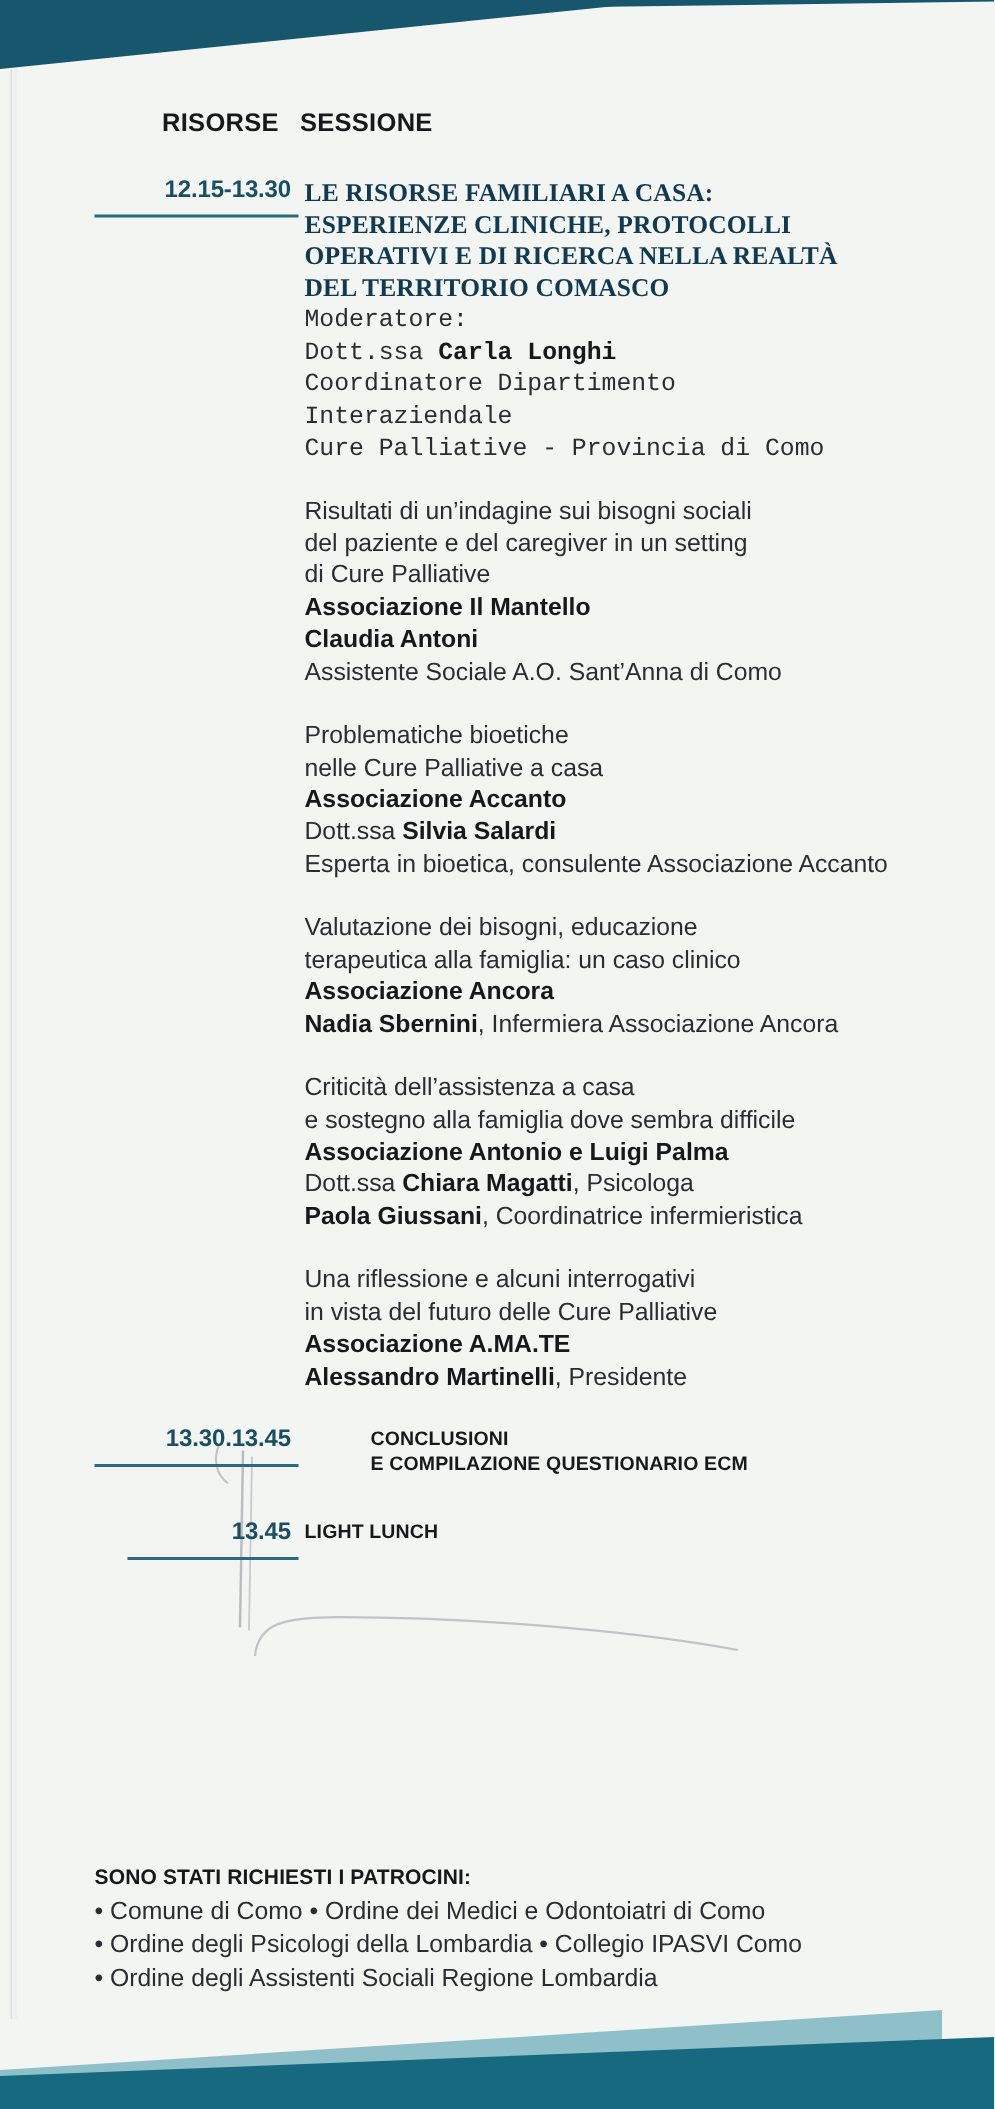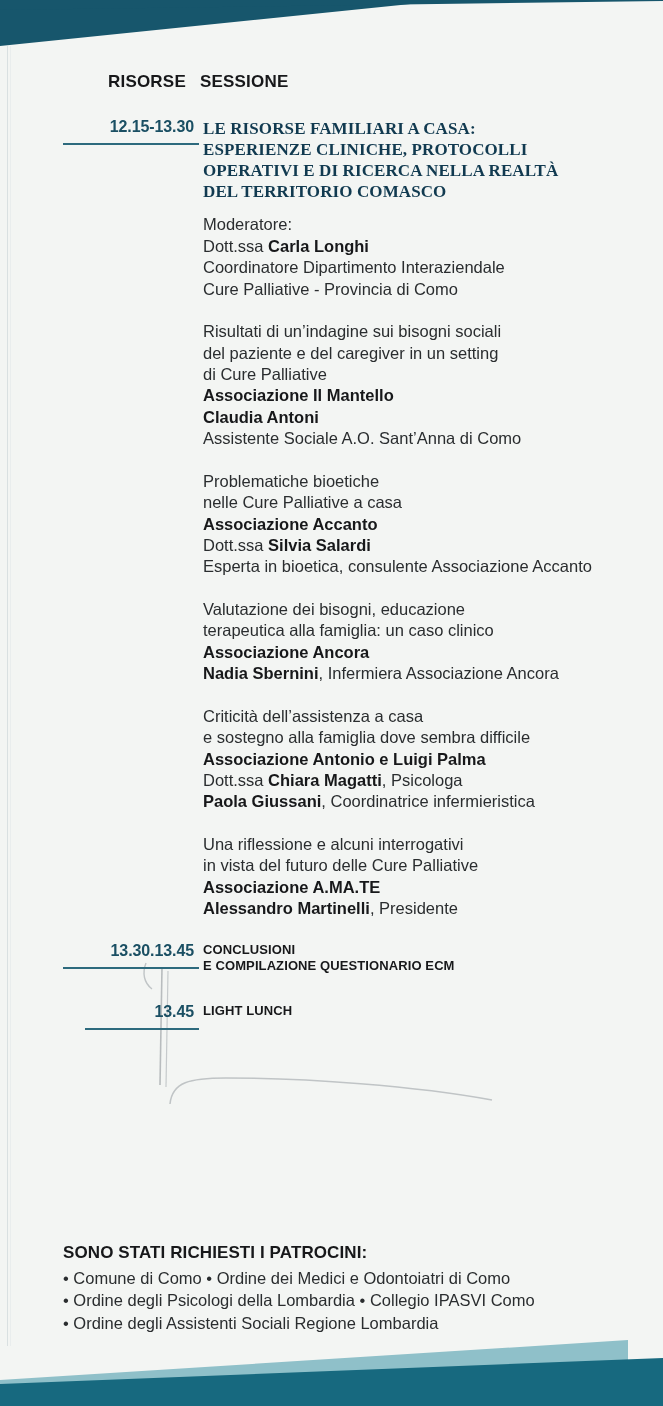--- a/index.html
+++ b/index.html
@@ -86,28 +86,28 @@
   }
 
   .plain{
     color:#2a2d2f;font-size:16.5px;line-height:1.30;font-weight:normal;
   }
   .bold{font-weight:bold;color:#17181a;}
 
   .talk{margin-top:21px;}
   .talk .plain{margin:0;}
 
-  .mod{margin-top:12px;}
+  .mod{margin-top:0;font-family:Liberation Mono, monospace;}
 
   
   .patro{
     position:absolute;left:63px;top:1243px;width:590px;
   }
   .patro h3{
-    margin:0 0 4px 0;font-size:17px;font-weight:bold;color:#17181a;
+    margin:0 0 4px 0;font-size:14px;font-weight:bold;color:#17181a;
     letter-spacing:.1px;
   }
   .patro .li{
     font-size:16.5px;color:#2a2d2f;line-height:1.36;white-space:nowrap;
   }
 </style>
 </head>
 <body>
 
 <div class="page">
@@ -189,21 +189,21 @@
         <div class="talk">
           <div class="plain">Una riflessione e alcuni interrogativi</div>
           <div class="plain">in vista del futuro delle Cure Palliative</div>
           <div class="plain bold">Associazione A.MA.TE</div>
           <div class="plain"><span></span><span class="bold">Alessandro Martinelli</span><span>, Presidente</span></div>
         </div>
 
       </div>
     </div>
 
-    <div class="row" style="margin-top:22px;">
+    <div class="row" style="margin-top:22px;gap:44px;">
       <div class="timecell">
         <span class="time">13.30.13.45</span>
         <div class="rule"></div>
       </div>
       <div class="body">
         <div class="title-black">
           <div>CONCLUSIONI</div>
           <div>E COMPILAZIONE QUESTIONARIO ECM</div>
         </div>
       </div>

